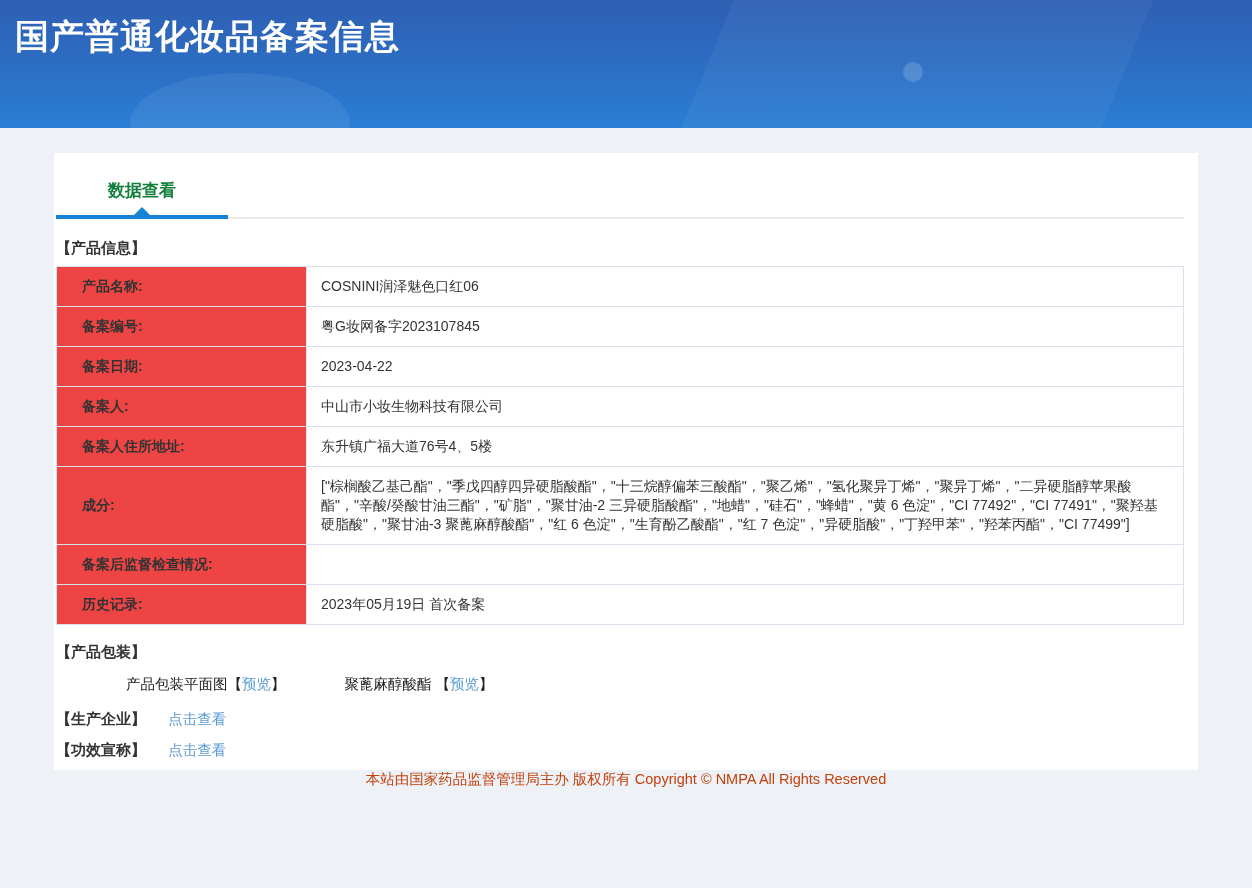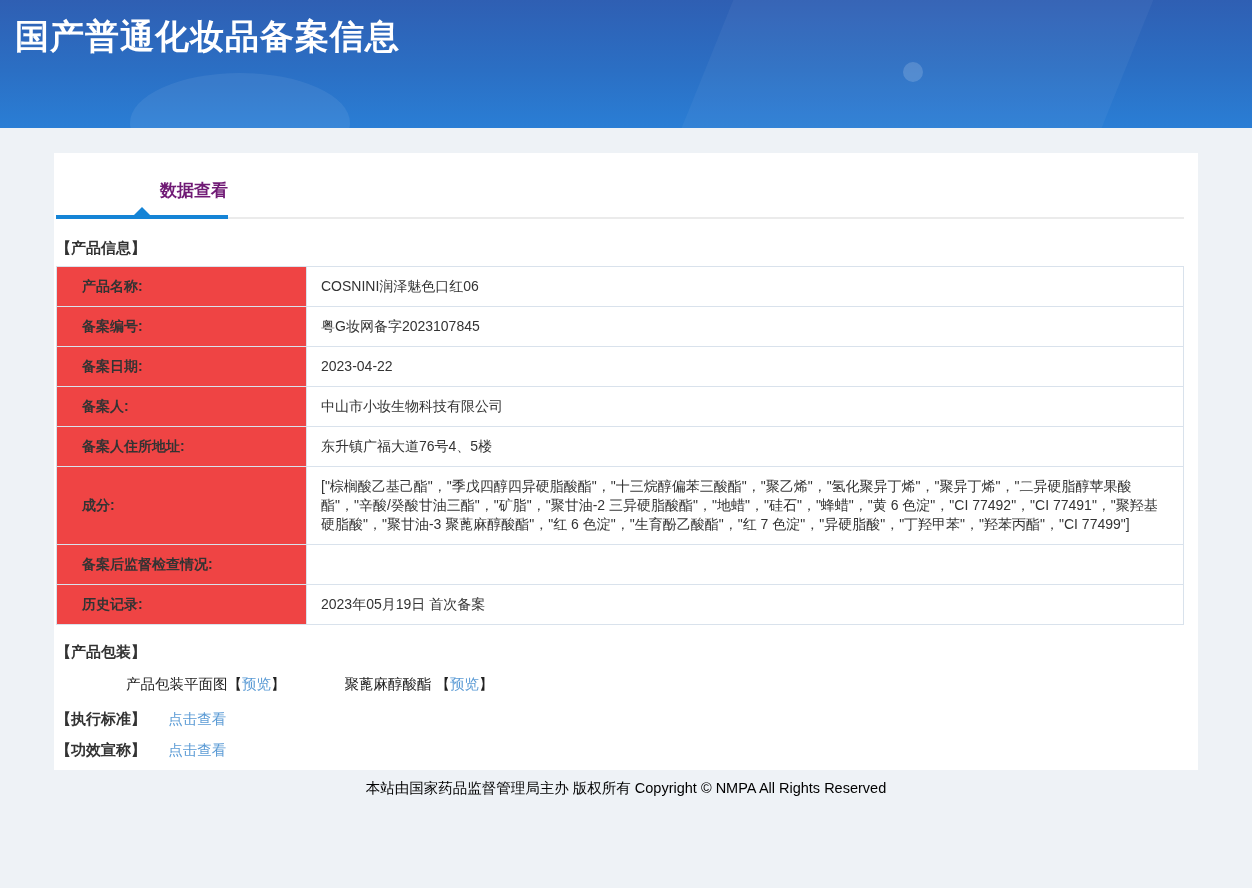--- a/index.html
+++ b/index.html
@@ -40,23 +40,23 @@
     background: #ffffff;
     padding: 0 14px 10px 2px;
   }
   .tabbar {
     position: relative;
     height: 66px;
     border-bottom: 2px solid #ebebeb;
   }
   .tab {
     position: absolute; left: 0; bottom: 0;
-    width: 172px; text-align: right;
+    width: 172px; text-align: center;
     padding-bottom: 15px;
-    font-size: 17px; font-weight: bold; color: #701a75;
+    font-size: 17px; font-weight: bold; color: #15803d;
     cursor: pointer;
   }
   .tab .underline {
     position: absolute; left: 0; right: 0; bottom: -2px; height: 4px;
     background: #1584d6;
   }
   .tab .tri {
     position: absolute; left: 50%; bottom: 2px; margin-left: -8px;
     width: 0; height: 0;
     border-left: 8px solid transparent;
@@ -94,23 +94,22 @@
   .pkg-line { margin: 13px 0 0 70px; font-size: 14.5px; color: #222; }
   .pkg-item { margin-right: 55px; text-align: center; }
   a.lite-link { color: #5b9bd5; text-decoration: none; cursor: pointer; }
   .std-line { margin-top: 16px; font-size: 15px; color: #333; }
   .std-line.second { margin-top: 12px; }
   .std-label { font-weight: bold; }
   .std-line a { margin-left: 18px; font-size: 14.5px; }
   
   .footer {
     text-align: center;
-    padding-top: 9px;
     font-size: 14.5px;
-    color: #000000;
+    color: #c2410c;
   }
 </style>
 </head>
 <body>
 
 <div class="banner">
   <div class="deco-a"></div>
   <div class="deco-b"></div>
   <div class="deco-c"></div>
   <h1>国产普通化妆品备案信息</h1>
@@ -170,21 +169,21 @@
   <div class="pkg-line">
     <span class="pkg-item">
       <span>产品包装平面图【</span><a class="lite-link">预览</a><span>】</span>
     </span>
     <span class="pkg-item">
       <span>聚蓖麻醇酸酯 【</span><a class="lite-link">预览</a><span>】</span>
     </span>
   </div>
 
   <div class="std-line">
-    <span class="std-label">【执行标准】</span>
+    <span class="std-label">【生产企业】</span>
     <a class="lite-link">点击查看</a>
   </div>
 
   <div class="std-line second">
     <span class="std-label">【功效宣称】</span>
     <a class="lite-link">点击查看</a>
   </div>
 
 </div>
 

